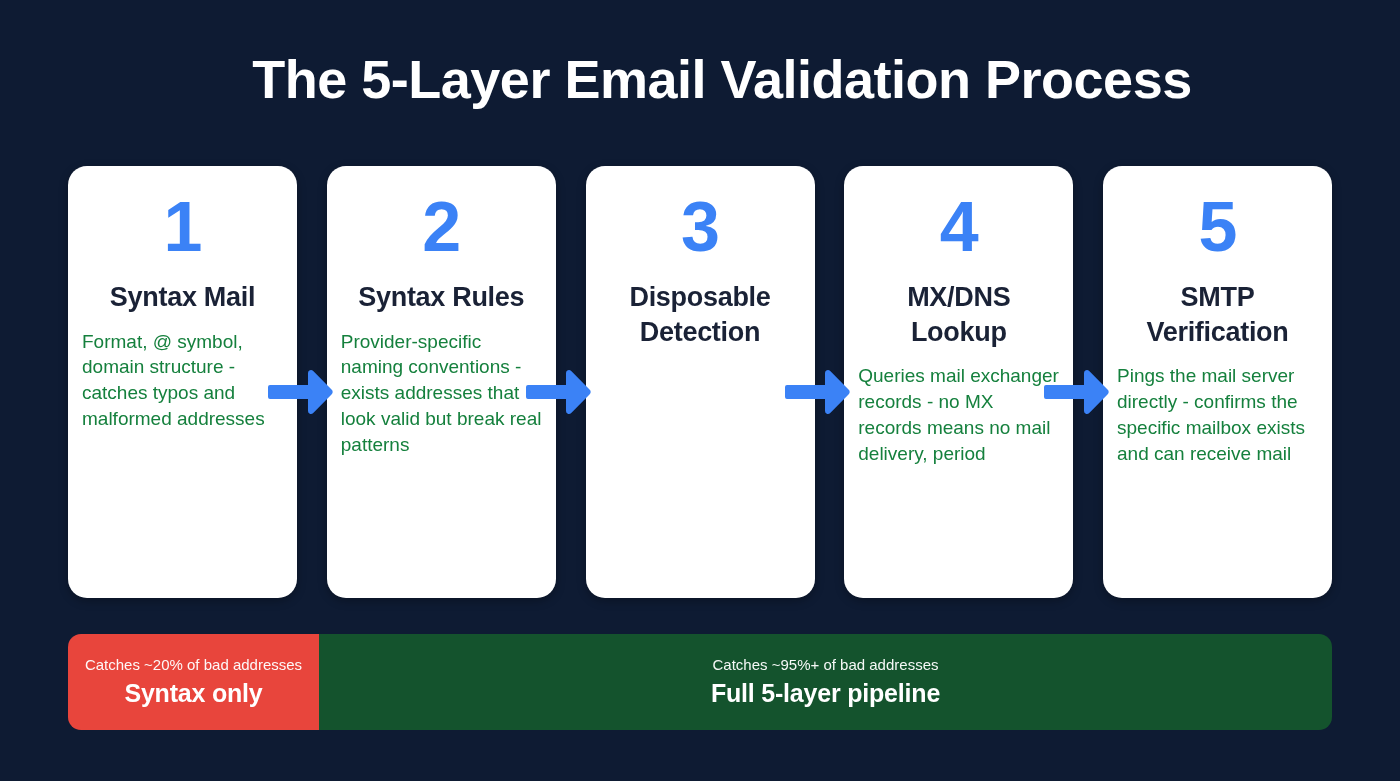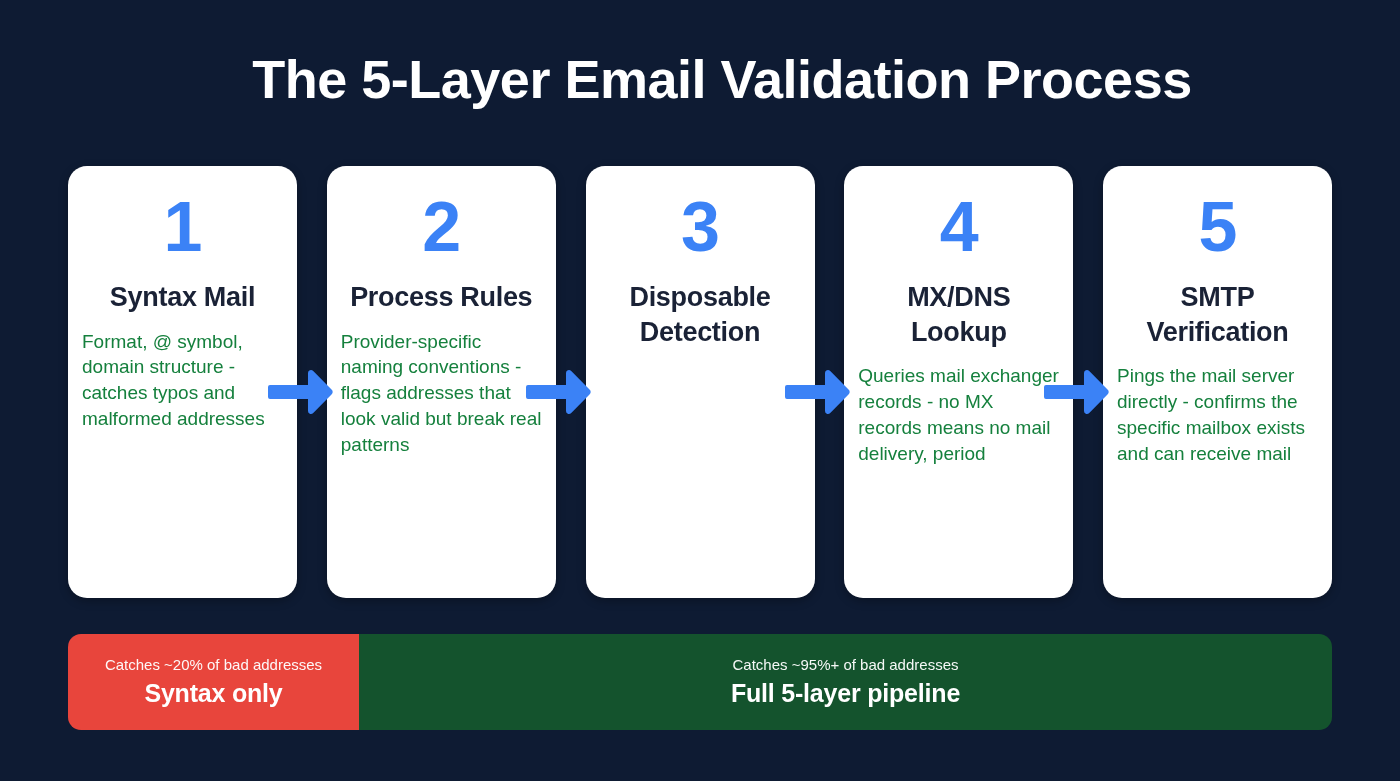--- a/index.html
+++ b/index.html
@@ -120,21 +120,21 @@
   .seg {
     height: 96px;
     display: flex;
     flex-direction: column;
     align-items: center;
     justify-content: center;
     gap: 4px;
   }
 
   .seg-red {
-    width: 291px;
+    width: 251px;
     background: #e8453c;
   }
 
   .seg-green {
     flex: 1;
     background: #14532d;
   }
 
   .seg-sub {
     font-size: 15px;
@@ -164,22 +164,22 @@
   <div class="cards-row">
 
     <div class="card">
       <div class="card-number">1</div>
       <div class="card-heading">Syntax Mail</div>
       <div class="card-body">Format, @ symbol, domain structure - catches typos and malformed addresses</div>
     </div>
 
     <div class="card">
       <div class="card-number">2</div>
-      <div class="card-heading">Process Rules</div>
-      <div class="card-body">Provider-specific naming conventions - flags addresses that look valid but break real patterns</div>
+      <div class="card-heading">Syntax Rules</div>
+      <div class="card-body">Provider-specific naming conventions - exists addresses that look valid but break real patterns</div>
     </div>
 
     <div class="card">
       <div class="card-number">3</div>
       <div class="card-heading">Disposable Detection</div>
     </div>
 
     <div class="card">
       <div class="card-number">4</div>
       <div class="card-heading">MX/DNS Lookup</div>

